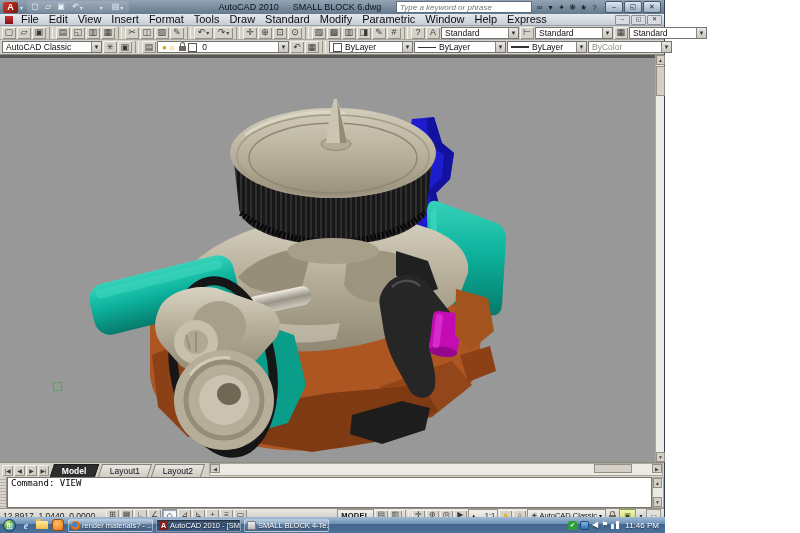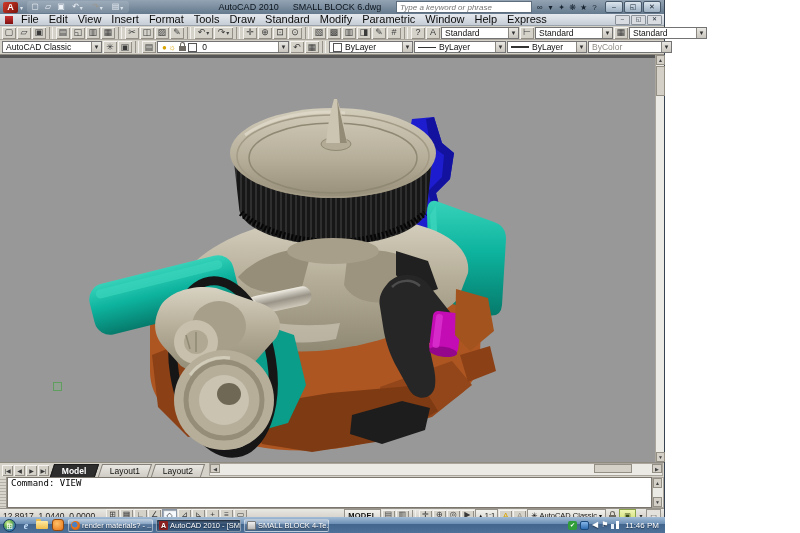--- a/index.html
+++ b/index.html
@@ -94,21 +94,21 @@
   .cmdscroll{width:10px;background:#eceae5;border:1px solid #aaa69e;position:relative;}
 
   
   .statusbar{height:13px;background:linear-gradient(#eae8e3,#ccc9c1);border-top:1px solid #97938b;
              display:flex;align-items:center;padding:0 3px;gap:1px;font-size:8.5px;}
   .coords{width:102px;color:#1c1c1c;flex:none;}
   .stgl{width:13px;height:11px;font-size:8px;}
   .stgl.active{background:#f7fafc;box-shadow:inset 1px 1px 1px #9aa4ae;border:1px solid #8a96a5;}
   .model-btn{height:11px;padding:0 3px;font-size:7.5px;font-weight:bold;letter-spacing:.3px;
              background:linear-gradient(#f2f1ed,#d6d3cb);border:1px solid #97938b;display:flex;align-items:center;}
-  .anno{display:flex;align-items:center;gap:1px;height:11px;padding:0 2px;
+  .anno{display:flex;align-items:center;gap:8px;height:11px;padding:0 2px;
         background:linear-gradient(#f2f1ed,#d6d3cb);border:1px solid #97938b;font-size:7.5px;}
   .ws-switch{display:flex;align-items:center;gap:2px;height:11px;padding:0 3px;font-size:7.5px;
              background:linear-gradient(#f2f1ed,#d6d3cb);border:1px solid #97938b;}
   .screen-btn{width:15px;height:11px;background:linear-gradient(#f0f5b6,#cede6e);border:1px solid #8aa24a;
               font-size:7px;color:#3c4a14;display:flex;align-items:center;justify-content:center;}
   .clean-btn{width:13px;height:11px;border:1px solid #97938b;background:#e3e1db;font-size:7px;
              display:flex;align-items:center;justify-content:center;color:#444;}
   .st-arrow{font-size:6px;color:#333;width:8px;text-align:center;}
 
   

